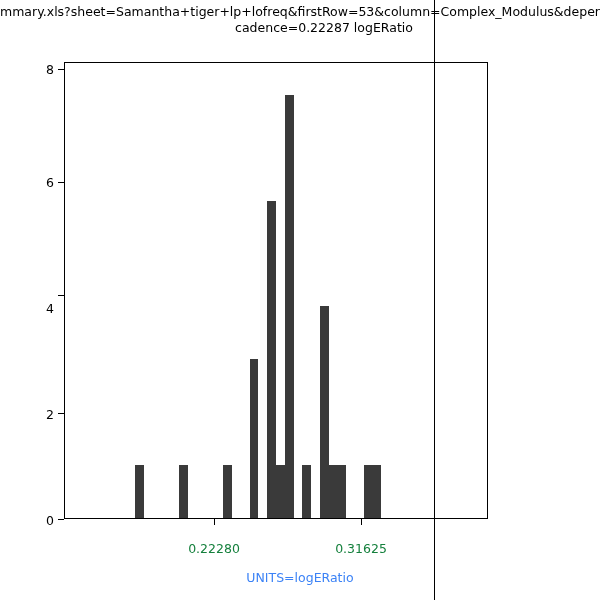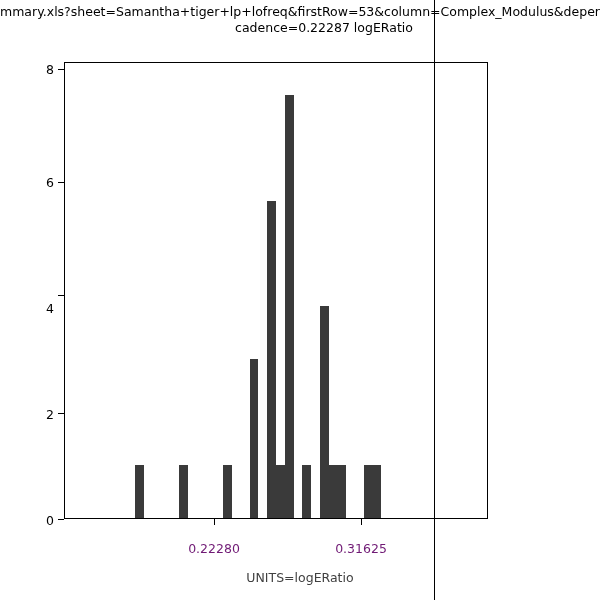--- a/index.html
+++ b/index.html
@@ -82,33 +82,33 @@
     position: absolute;
     top: 519px;
     width: 1px;
     height: 6px;
     background: #000000;
   }
   .xlabel-wrap {
     position: absolute;
     top: 543px;
     font-size: 12.5px;
-    color: #701a75;
+    color: #15803d;
     text-align: center;
     width: 80px;
     line-height: 1;
   }
   .axis-title {
     position: absolute;
     top: 570px;
     left: 0;
     width: 600px;
     text-align: center;
     font-size: 12.5px;
-    color: #404040;
+    color: #3b82f6;
   }
   .marker-line {
     position: absolute;
     top: 0;
     width: 1px;
     background: #000000;
     height: 600px;
   }
 </style>
 </head>

